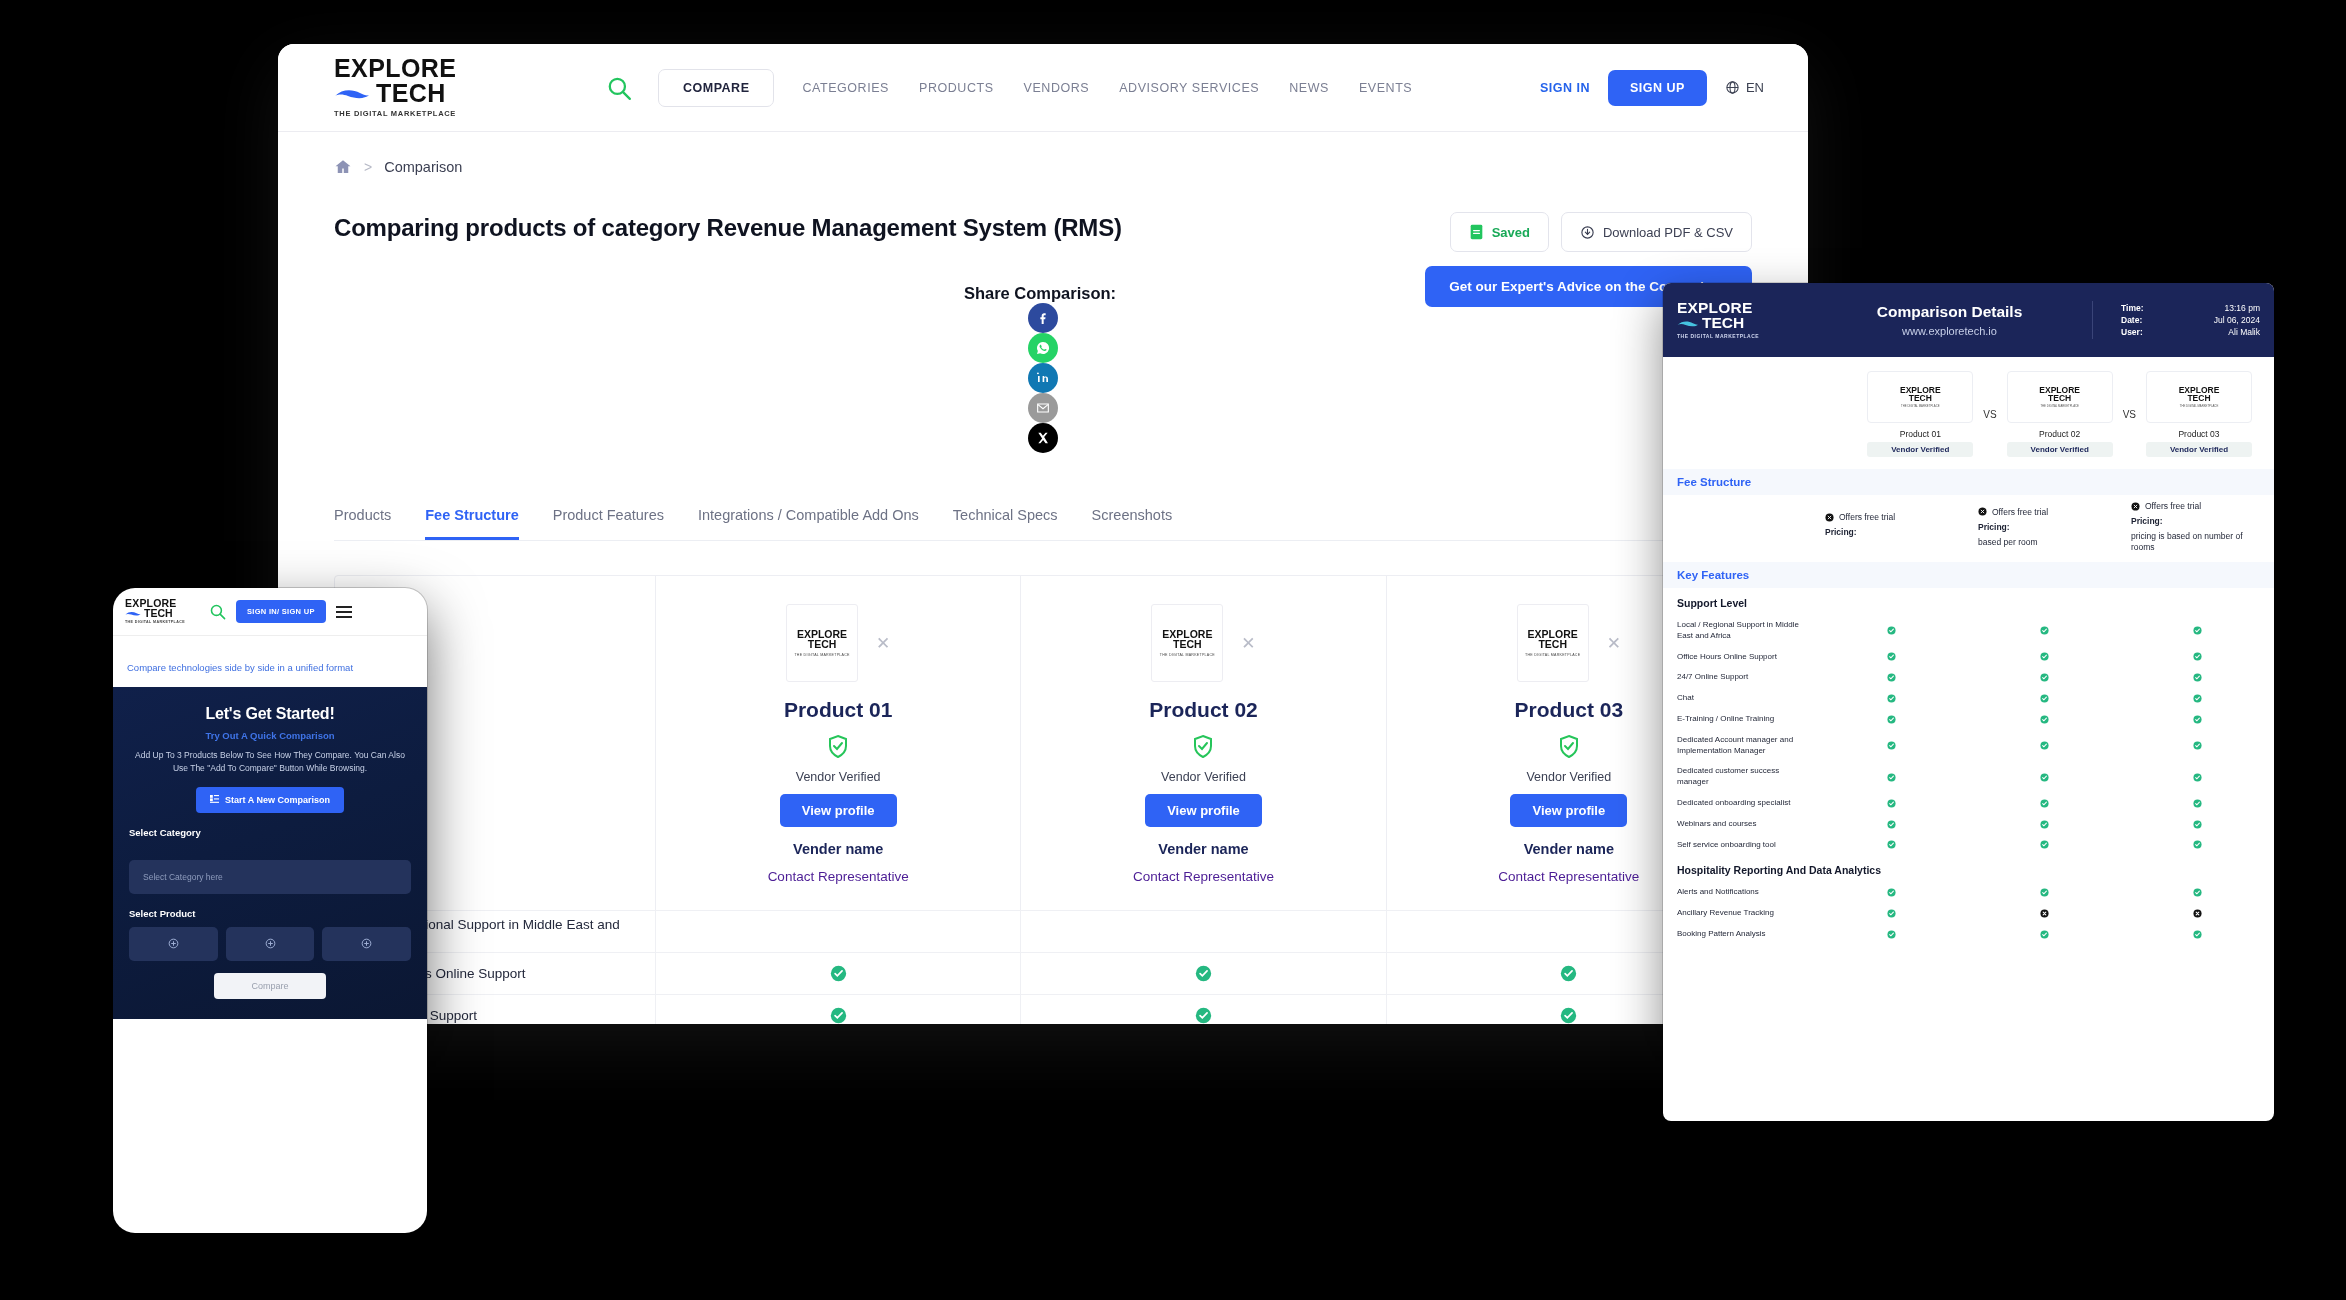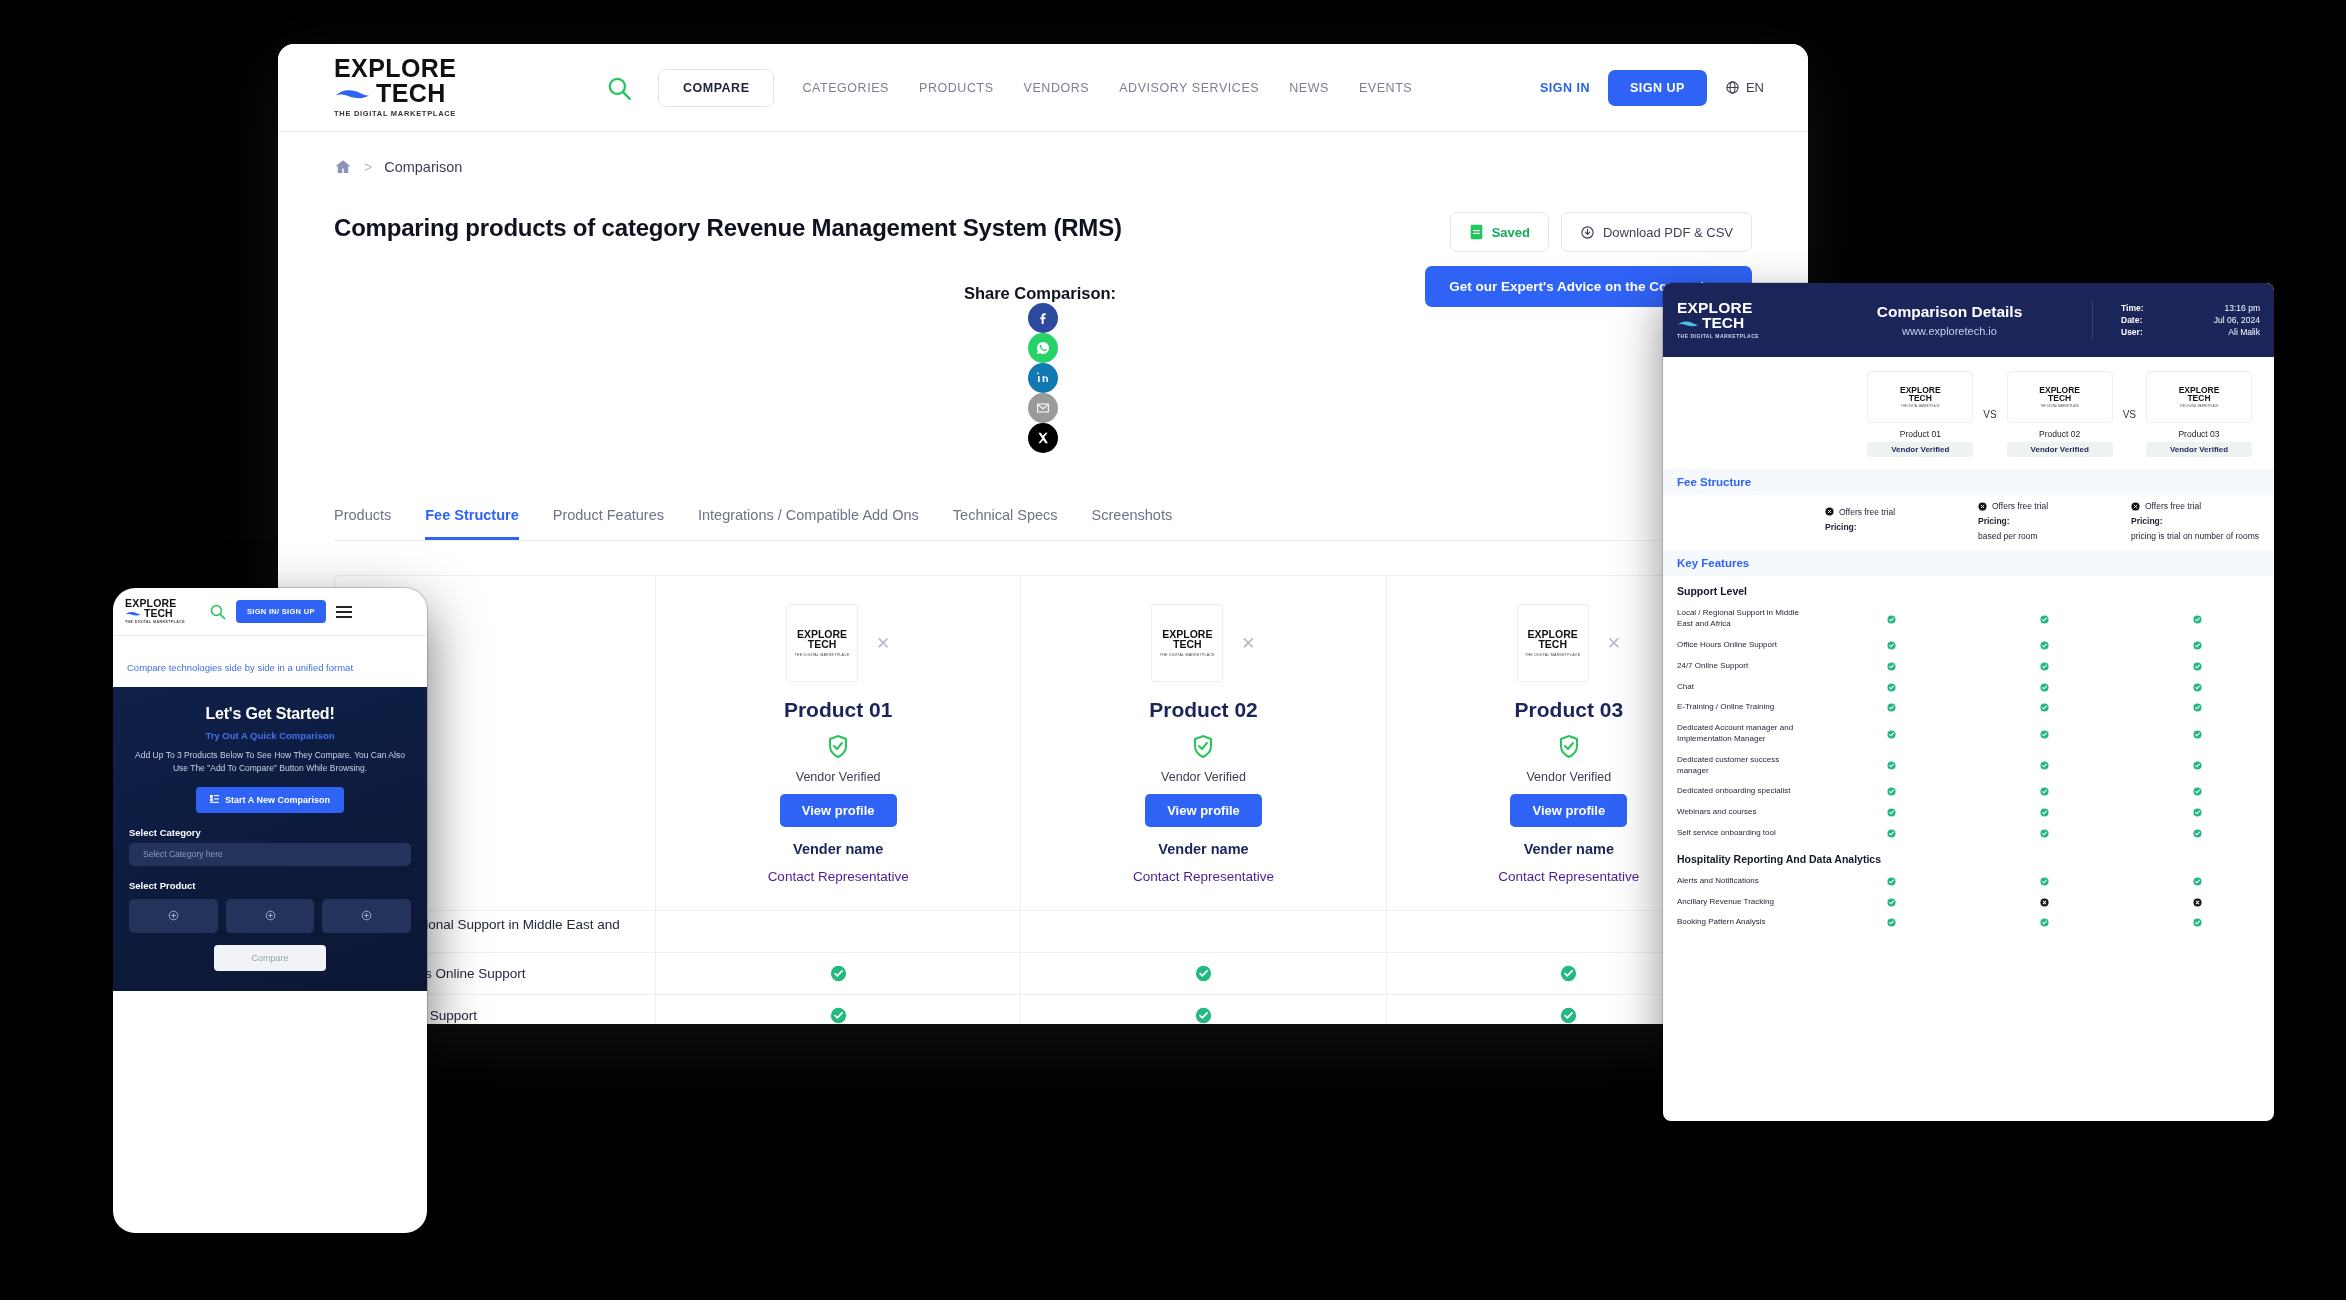--- a/index.html
+++ b/index.html
@@ -158,21 +158,21 @@
 
   .dark-card { margin: 12px -14px 0; background: linear-gradient(160deg,#10204a 0%, #0d1c3f 45%, #0b1733 100%);
                padding: 18px 16px 20px; height: 100%; }
   .dc-t { text-align:center; font-size:16px; font-weight:800; color:#fff; letter-spacing:-.2px;}
   .dc-s { text-align:center; font-size:9.5px; font-weight:700; color:#3f74e8; margin-top:7px;}
   .dc-p { text-align:center; font-size:8.5px; color:#c8d2e8; line-height:1.6; margin-top:8px;}
   .dc-btn { display:flex; align-items:center; justify-content:center; gap:6px; margin: 11px auto 0;
             background:#2f63f5; color:#fff; border:none; border-radius:4px; padding:8px 14px;
             font-size:9px; font-weight:700; cursor:pointer;}
   .dc-lbl { font-size:9.5px; font-weight:700; color:#fff; margin-top: 14px;}
-  .dc-input { margin-top:5px; height: 23px; background:#24335c; border-radius:5px;
+  .dc-input { margin-top:22px; height: 34px; background:#24335c; border-radius:5px;
               display:flex; align-items:center; padding-left:14px; font-size:8.5px; color:#8e9cbd; cursor:text;}
   .dc-slots { display:flex; gap:8px; margin-top: 8px;}
   .dc-slot { flex:1; height:34px; background:#24335c; border-radius:5px; display:flex;
              align-items:center; justify-content:center; cursor:pointer;}
   .dc-slot svg { width:13px; height:13px; }
   .dc-cmp { display:block; margin: 12px auto 0; width: 112px; height:26px; background:#f2f3f7;
             border:none; border-radius:4px; font-size:9px; color:#9aa0ae; cursor:pointer;}
 </style>
 </head>
 <body>
@@ -544,21 +544,21 @@
       </div>
       <div class="pc fee">
         <div class="ft">
             <svg class="xbad" viewBox="0 0 20 20">
               <circle cx="10" cy="10" r="9" fill="#111"></circle>
               <path d="M7 7l6 6M13 7l-6 6" stroke="#fff" stroke-width="2" stroke-linecap="round"></path>
             </svg>
             <span>Offers free trial</span>
           </div>
         <div class="pl">Pricing:</div>
-        <div class="pv">pricing is trial on number of rooms</div>
+        <div class="pv">pricing is based on number of rooms</div>
       </div>
     </div>
 
     <div class="sec-head">Key Features</div>
     <div class="sub-head">Support Level</div>
     <div class="pdf-grid" id="support-grid">
         <div class="pc l">Local / Regional Support in Middle East and Africa</div>
         <div class="pc">
           <svg class="mini" viewBox="0 0 20 20">
             <circle cx="10" cy="10" r="9" fill="#25b881"></circle>

